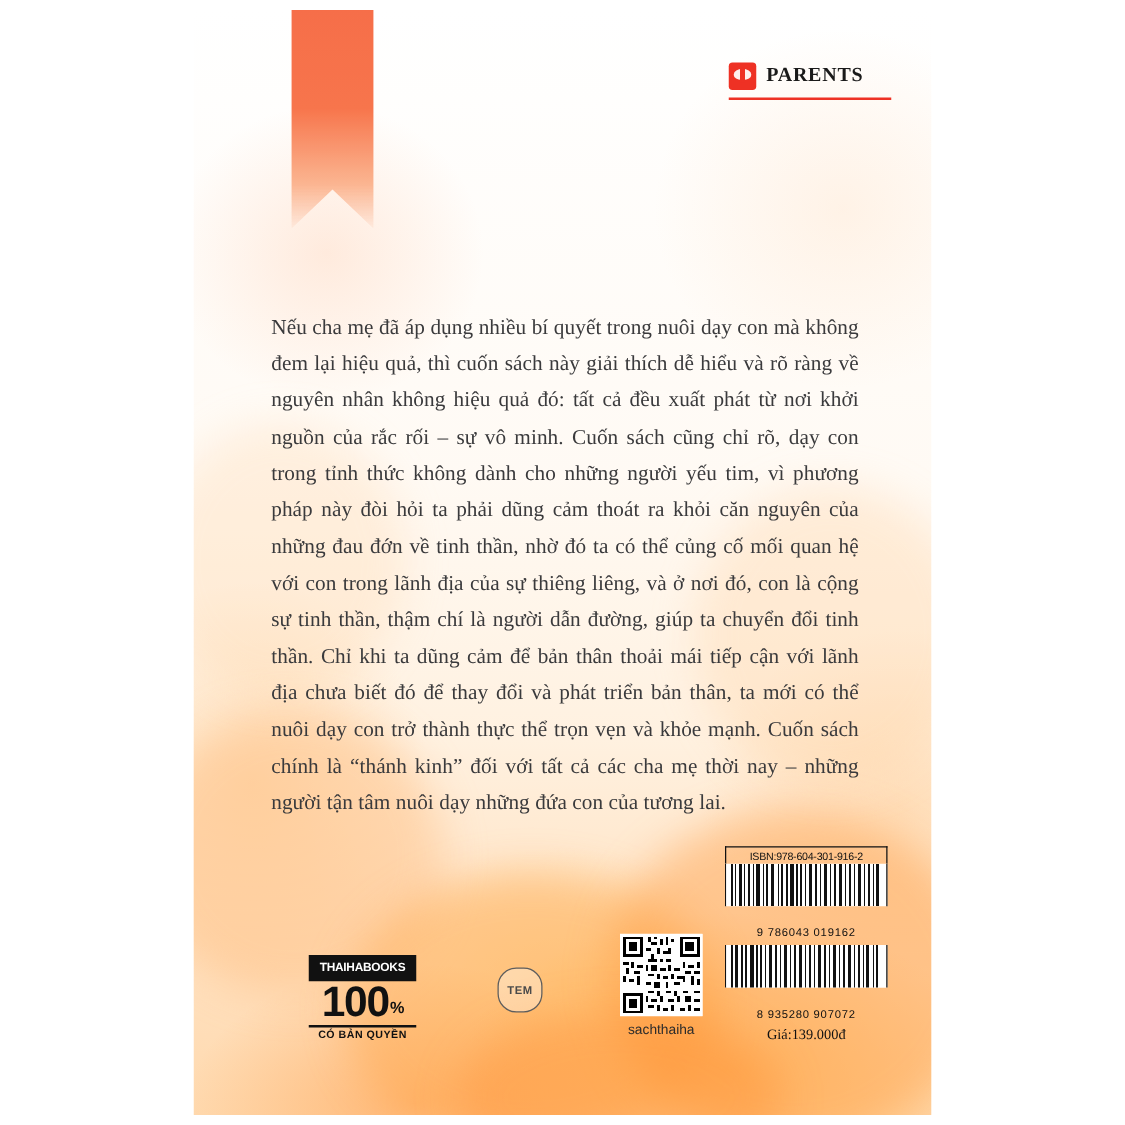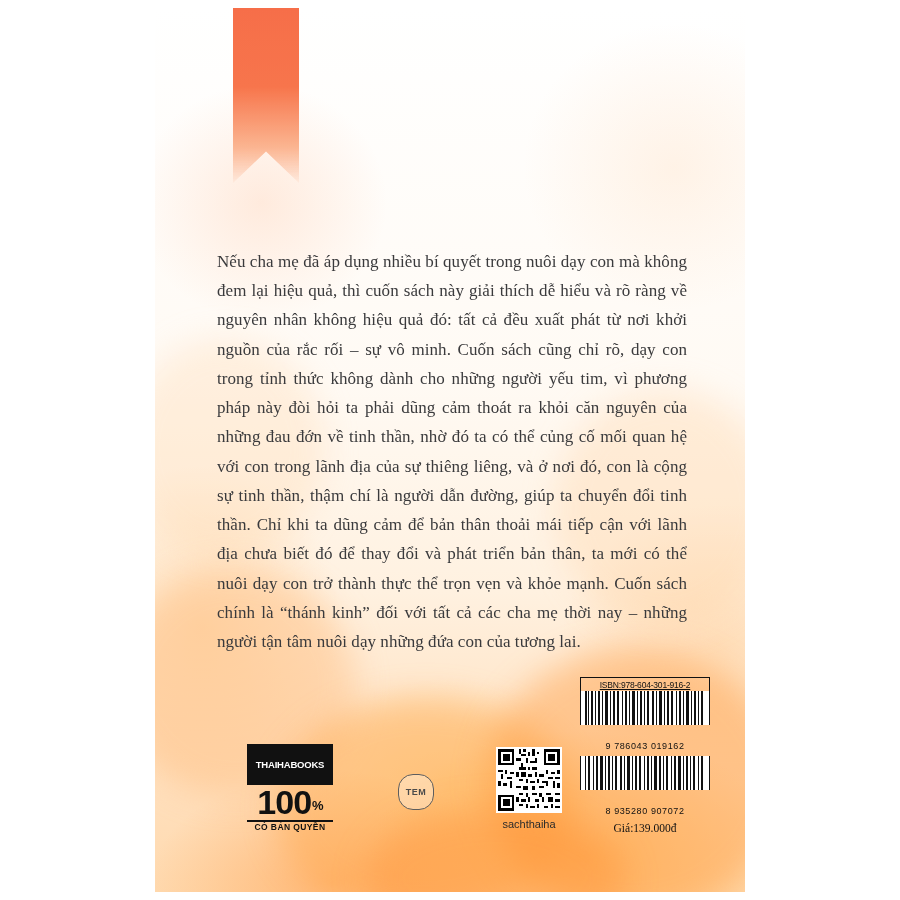--- a/index.html
+++ b/index.html
@@ -175,21 +175,21 @@
     text-align: center;
     color: #111;
   }
   #cr-brand {
     font-family: "Liberation Sans", sans-serif;
     font-weight: bold;
     font-size: 9.5px;
     letter-spacing: -0.2px;
     background: #111;
     color: #fff;
-    padding: 15px 2px;
+    padding: 5px 2px;
     display: block;
   }
   #cr-100 {
     font-family: "Liberation Sans", sans-serif;
     font-weight: bold;
     font-size: 34px;
     line-height: 1.02;
     letter-spacing: -1px;
     display: flex;
     align-items: flex-start;
@@ -261,21 +261,20 @@
     text-align: center;
   }
   #isbn-top {
     font-size: 8.5px;
     font-family: "Liberation Sans", sans-serif;
     color: #111;
     border: 1px solid #111;
     border-bottom: none;
     padding: 2px 16px 1px;
     letter-spacing: -0.2px;
-    text-decoration: underline;
   }
   .bars {
     height: 34px;
     background: #fff;
     border-left: 1px solid #111;
     border-right: 1px solid #111;
     display: block;
   }
   .bar-digits {
     font-size: 9px;
@@ -301,20 +300,27 @@
 
     <div class="blotch" style="left:-40px; top:560px; width:240px; height:230px; background:rgba(255,186,120,0.40);"></div>
     <div class="blotch" style="left:120px; top:690px; width:300px; height:220px; background:rgba(255,165,70,0.42);"></div>
     <div class="blotch" style="left:330px; top:640px; width:300px; height:270px; background:rgba(255,150,55,0.40);"></div>
     <div class="blotch" style="left:400px; top:380px; width:220px; height:240px; background:rgba(255,205,150,0.28);"></div>
     <div class="blotch" style="left:-30px; top:330px; width:200px; height:220px; background:rgba(255,210,160,0.26);"></div>
     <div class="blotch" style="left:210px; top:800px; width:260px; height:140px; background:rgba(255,140,50,0.35);"></div>
 
     <div id="ribbon"></div>
 
+    <div id="parents-block">
+      <div id="parents-row">
+        <span id="parents-mark"></span>
+        <span id="parents-name">PARENTS</span>
+      </div>
+      <div id="parents-rule"></div>
+    </div>
 
     <div id="blurb">Nếu cha mẹ đã áp dụng nhiều bí quyết trong nuôi dạy con mà không đem lại hiệu quả, thì cuốn sách này giải thích dễ hiểu và rõ ràng về nguyên nhân không hiệu quả đó: tất cả đều xuất phát từ nơi khởi nguồn của rắc rối – sự vô minh. Cuốn sách cũng chỉ rõ, dạy con trong tỉnh thức không dành cho những người yếu tim, vì phương pháp này đòi hỏi ta phải dũng cảm thoát ra khỏi căn nguyên của những đau đớn về tinh thần, nhờ đó ta có thể củng cố mối quan hệ với con trong lãnh địa của sự thiêng liêng, và ở nơi đó, con là cộng sự tinh thần, thậm chí là người dẫn đường, giúp ta chuyển đổi tinh thần. Chỉ khi ta dũng cảm để bản thân thoải mái tiếp cận với lãnh địa chưa biết đó để thay đổi và phát triển bản thân, ta mới có thể nuôi dạy con trở thành thực thể trọn vẹn và khỏe mạnh. Cuốn sách chính là “thánh kinh” đối với tất cả các cha mẹ thời nay – những người tận tâm nuôi dạy những đứa con của tương lai.</div>
 
     <div id="bottom-row">
 
       <div id="copyright-stamp">
         <span id="cr-brand">THAIHABOOKS</span>
         <div id="cr-100">
           <span>100</span>
             <span class="pct">%</span>

